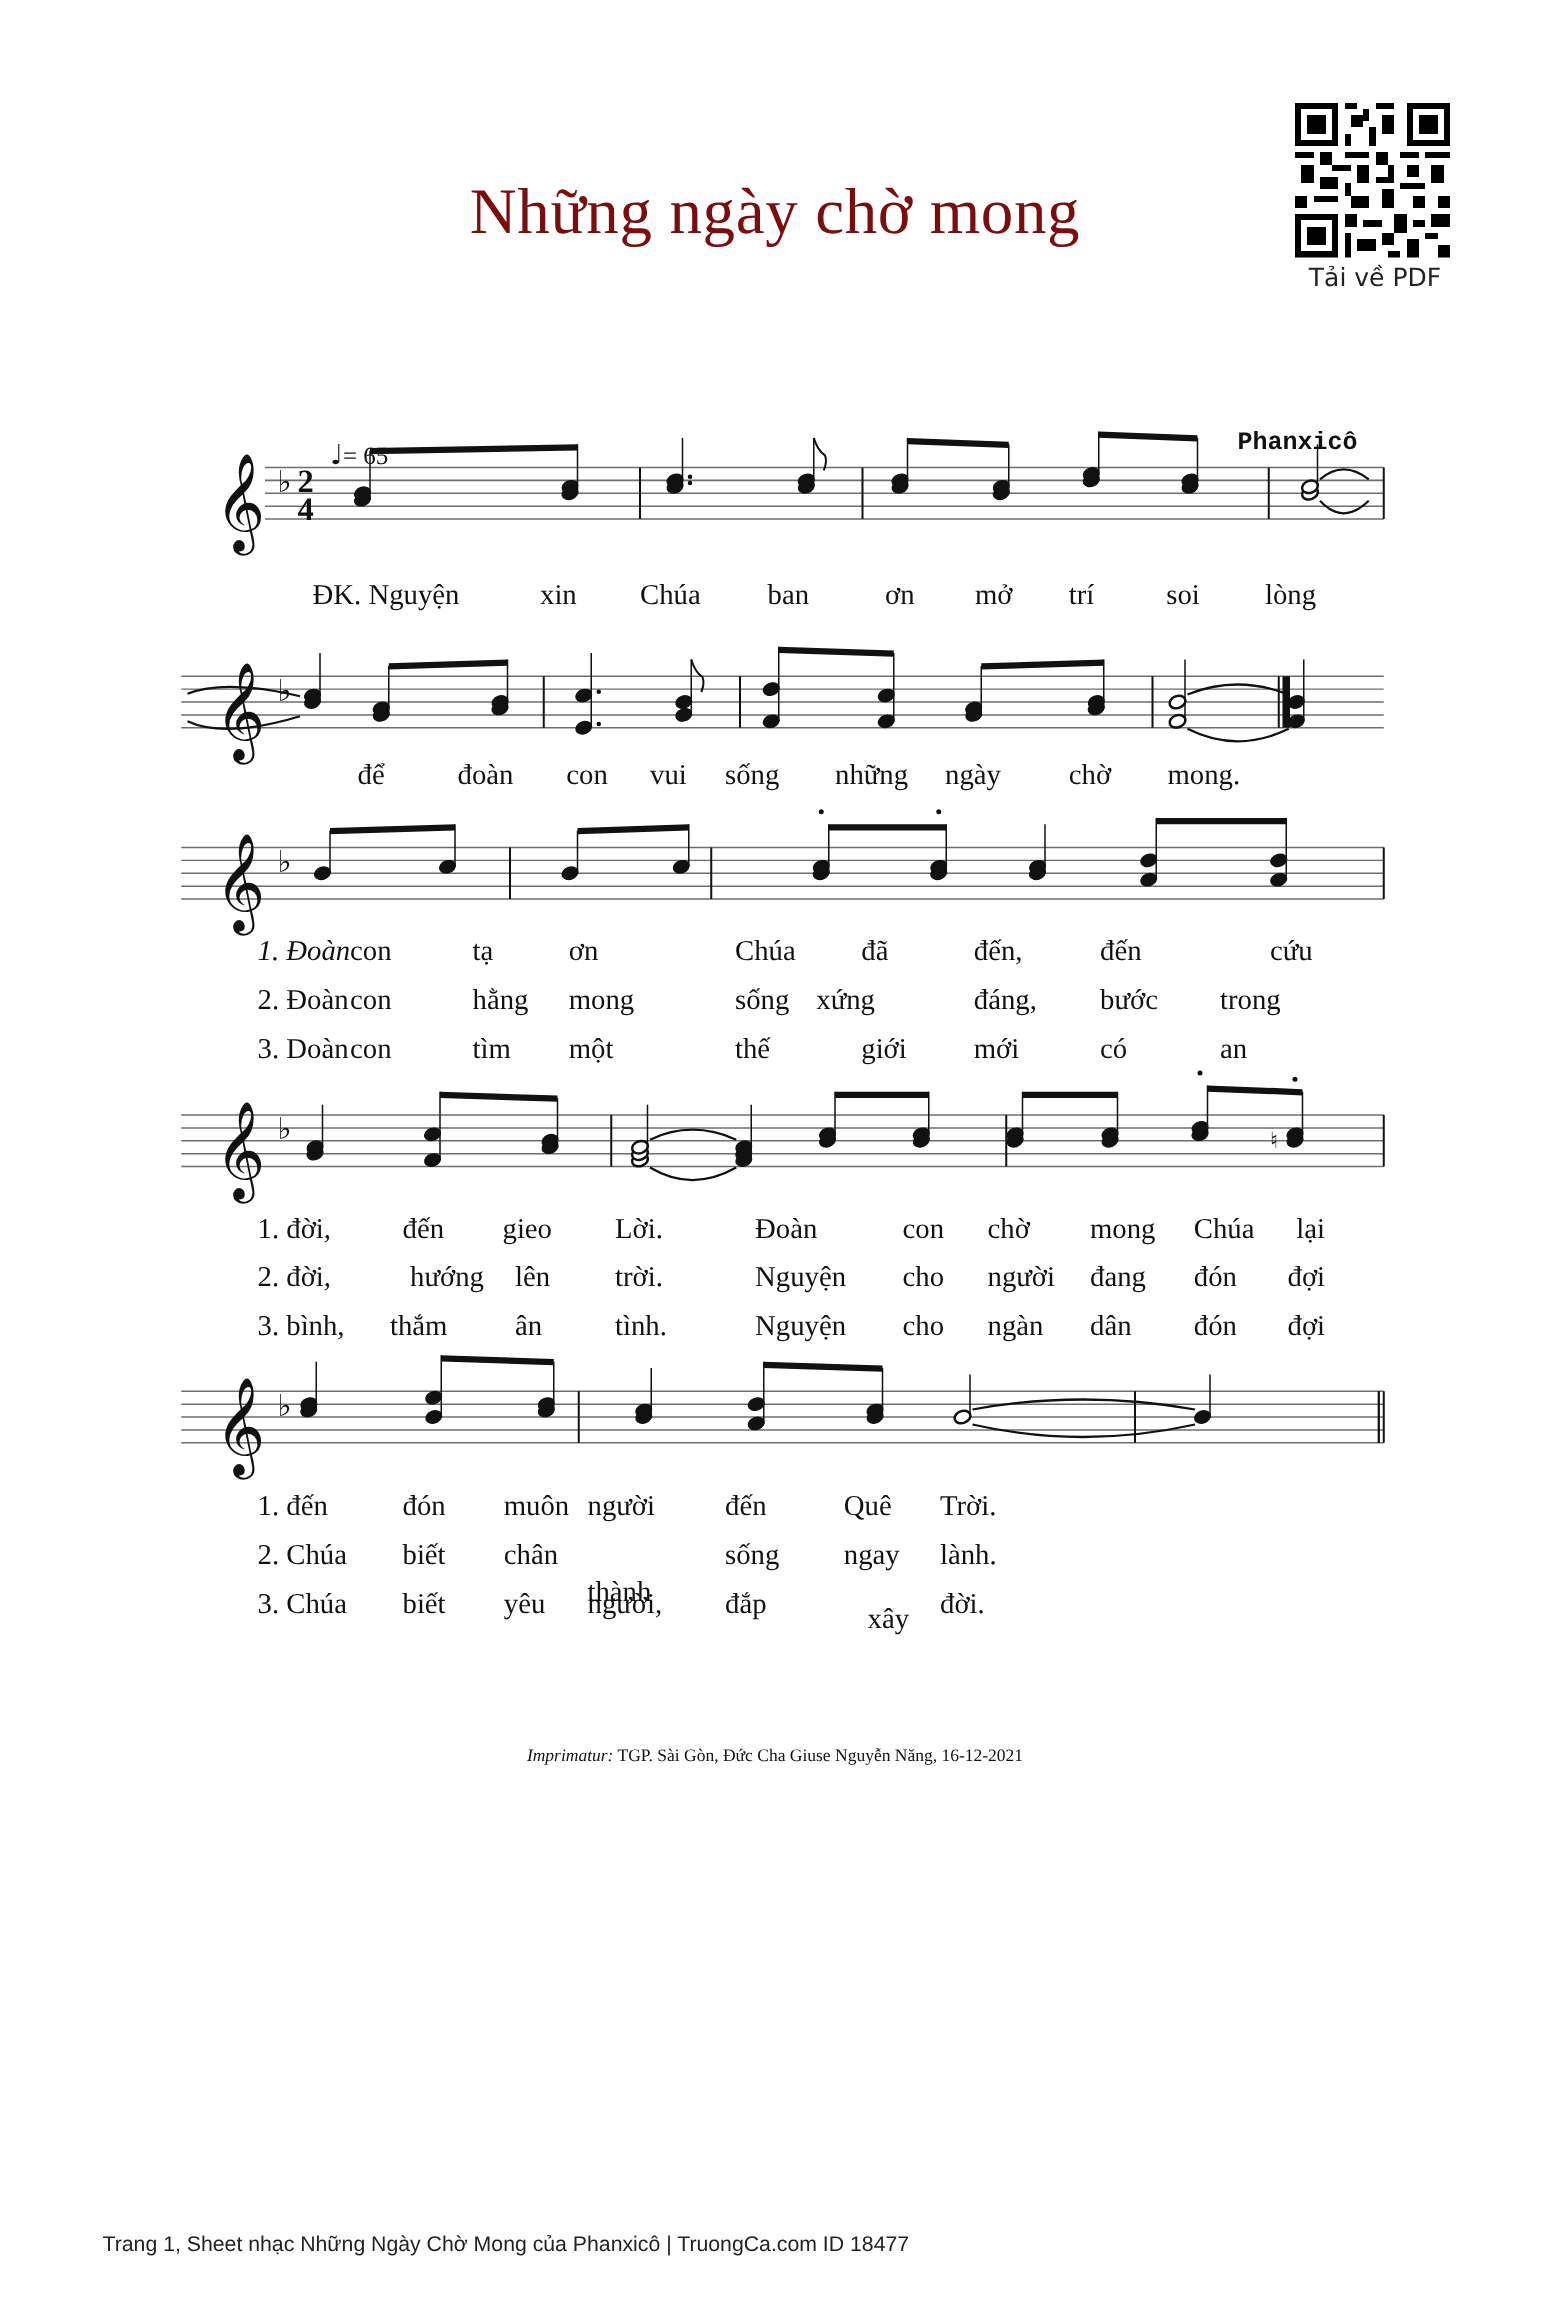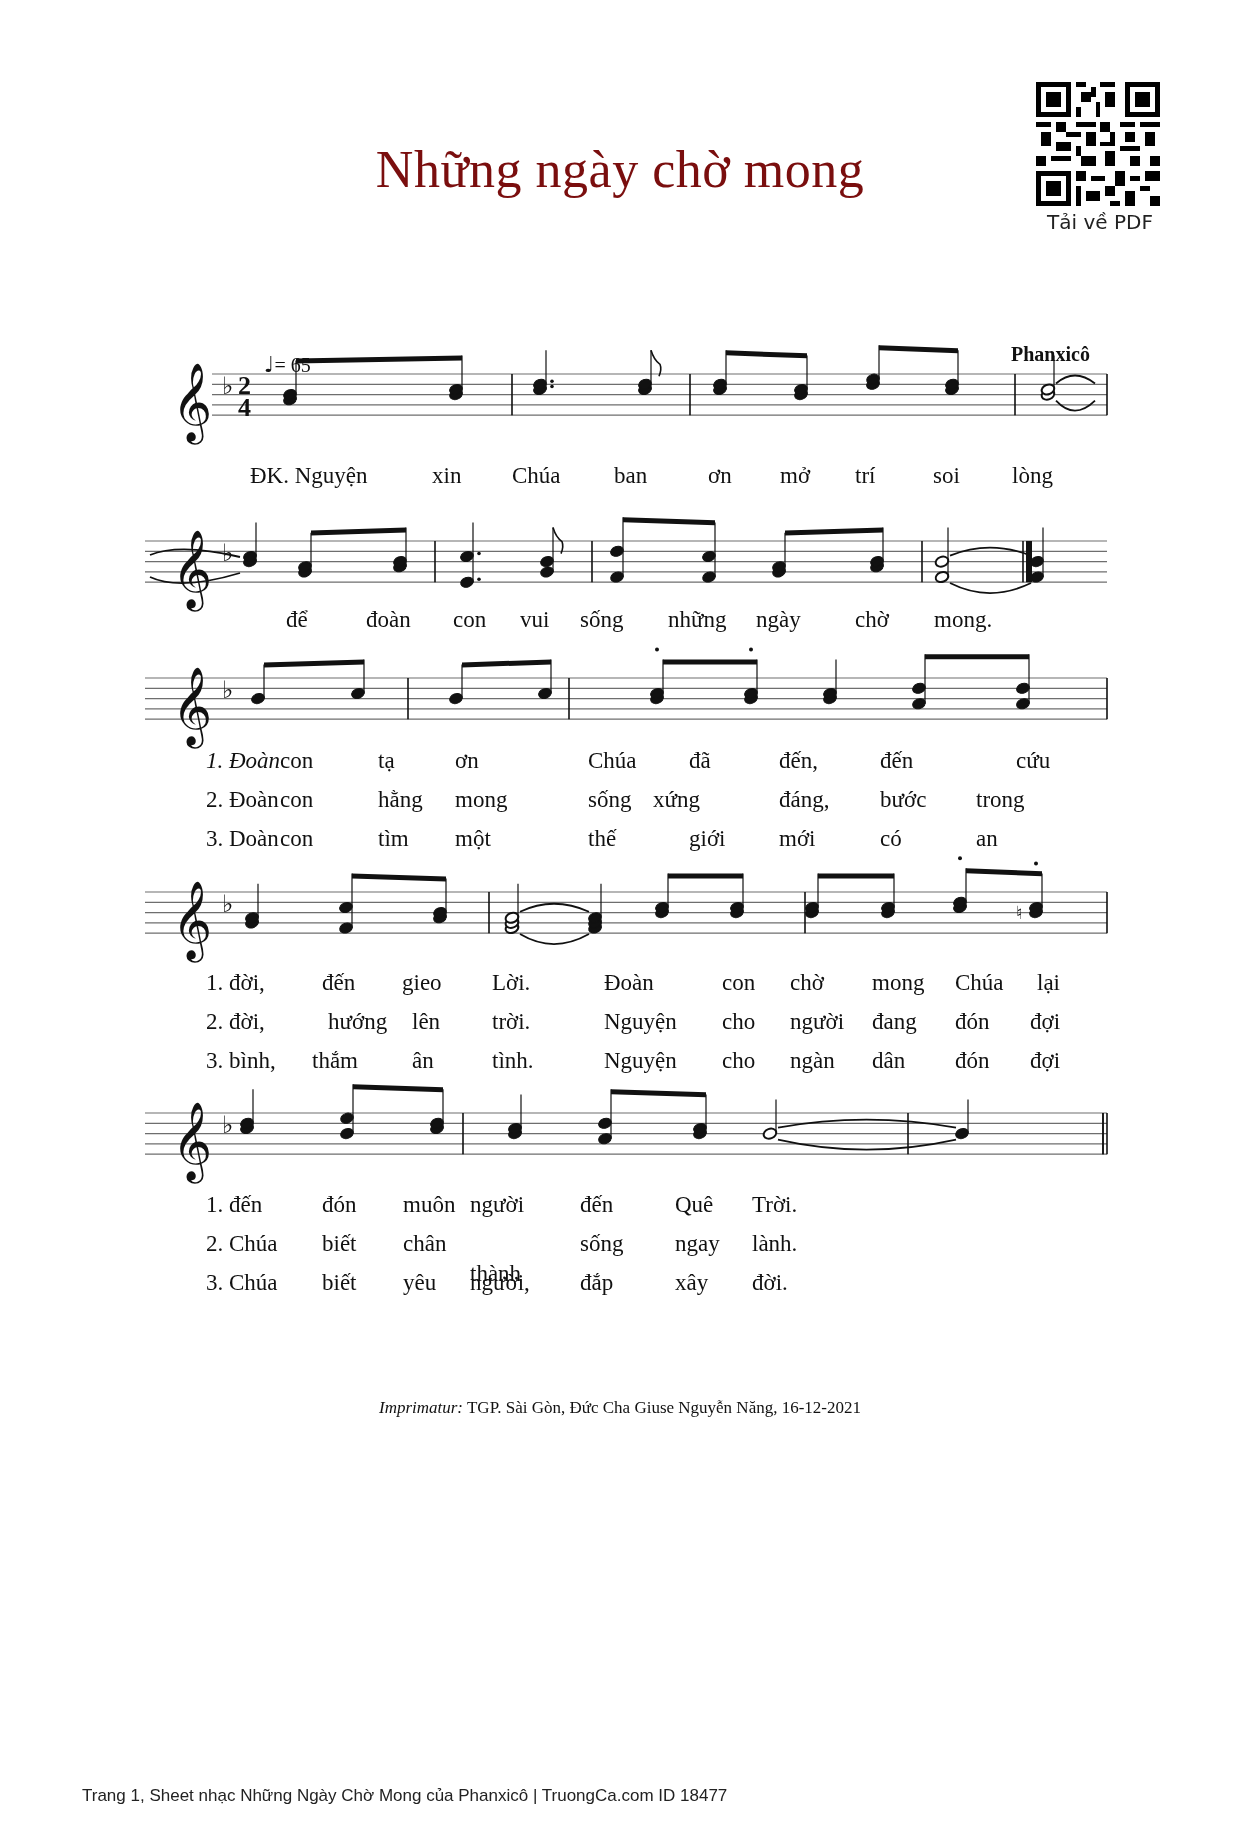--- a/index.html
+++ b/index.html
@@ -1,26 +1,26 @@
 <!DOCTYPE html>
 <html><head>
 <meta charset="utf-8">
 <style>
   html, body { margin: 0; padding: 0; background: #ffffff; }
   body { width: 1240px; height: 1841px; position: relative; overflow: hidden; font-family: "Liberation Serif", serif; color: #111; }
   .title { position: absolute; left: 0; width: 1240px; top: 140px; text-align: center; font-family: "Liberation Serif", serif; font-size: 52px; color: #7a0e0e; letter-spacing: 0.5px; }
   .qr-wrap { position: absolute; left: 1036px; top: 82px; width: 128px; }
   .qr { width: 124px; height: 124px; display: block; }
   .qr-label { font-family: "DejaVu Sans", sans-serif; font-size: 20px; color: #222; margin-top: 4px; text-align: center; }
-  .composer { position: absolute; left: 990px; top: 343px; font-family: Liberation Serif, serif; font-weight: bold; font-size: 20px; margin-left: 21px; }
+  .composer { position: absolute; left: 990px; top: 343px; font-family: Liberation Mono, monospace; font-weight: bold; font-size: 20px; }
   .tempo { position: absolute; left: 264px; top: 352px; font-family: "Liberation Serif", serif; font-size: 20px; }
   .score { position: absolute; left: 0; top: 0; width: 1240px; height: 1841px; pointer-events: none; }
   .lyric-line { position: absolute; font-family: "Liberation Serif", serif; font-size: 23px; white-space: nowrap; height: 30px; }
   .lyric-line span { position: absolute; top: 0; }
-  .imprimatur { position: absolute; left: 0; width: 1240px; top: 1398px; text-align: center; font-family: "Liberation Serif", serif; font-size: 17px; }
+  .imprimatur { position: absolute; left: 0; width: 1240px; top: 1398px; text-align: center; font-family: "Liberation Serif", serif; font-size: 14px; }
   .imprimatur i { font-style: italic; }
   .footer { position: absolute; left: 82px; top: 1786px; font-family: "Liberation Sans", sans-serif; font-size: 17px; color: #222; }
 </style>
 </head>
 <body>
 
 <div class="title">Những ngày chờ mong</div>
 
 <div class="qr-wrap">
   <svg class="qr" viewBox="0 0 25 25" shape-rendering="crispEdges">
@@ -539,21 +539,21 @@
       <span style="left: 580px;">sống</span>
       <span style="left: 675px;">ngay</span>
       <span style="left: 752px;">lành.</span>
     </div>
     <div class="lyric-line" style="top: 1270px; left: 0px;">
       <span style="left: 206px;">3. Chúa</span>
       <span style="left: 322px;">biết</span>
       <span style="left: 403px;">yêu</span>
       <span style="left: 470px;">người,</span>
       <span style="left: 580px;">đắp</span>
-      <span style="left: 675px;">xây</span>
+      <span style="left: 694px; margin-top: 12px;">xây</span>
       <span style="left: 752px;">đời.</span>
     </div>
   </div>
 
 <div class="imprimatur">
   <i>Imprimatur:</i>
   <span>TGP. Sài Gòn, Đức Cha Giuse Nguyễn Năng, 16-12-2021</span>
 </div>
 
 <div class="footer">Trang 1, Sheet nhạc Những Ngày Chờ Mong của Phanxicô  | TruongCa.com ID 18477</div>

